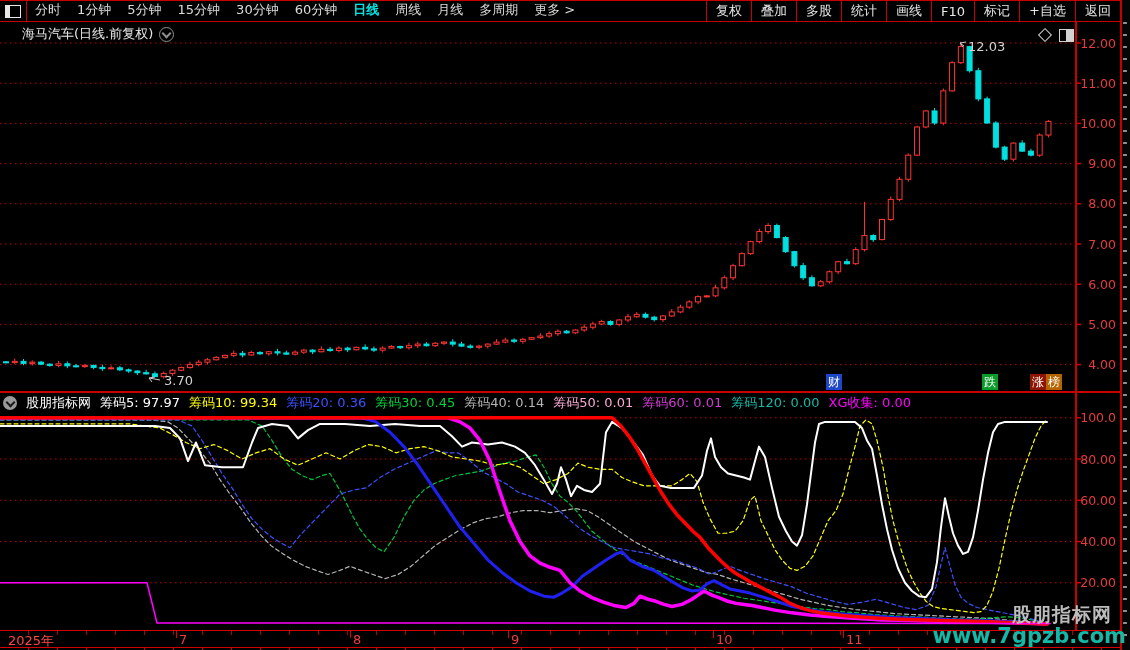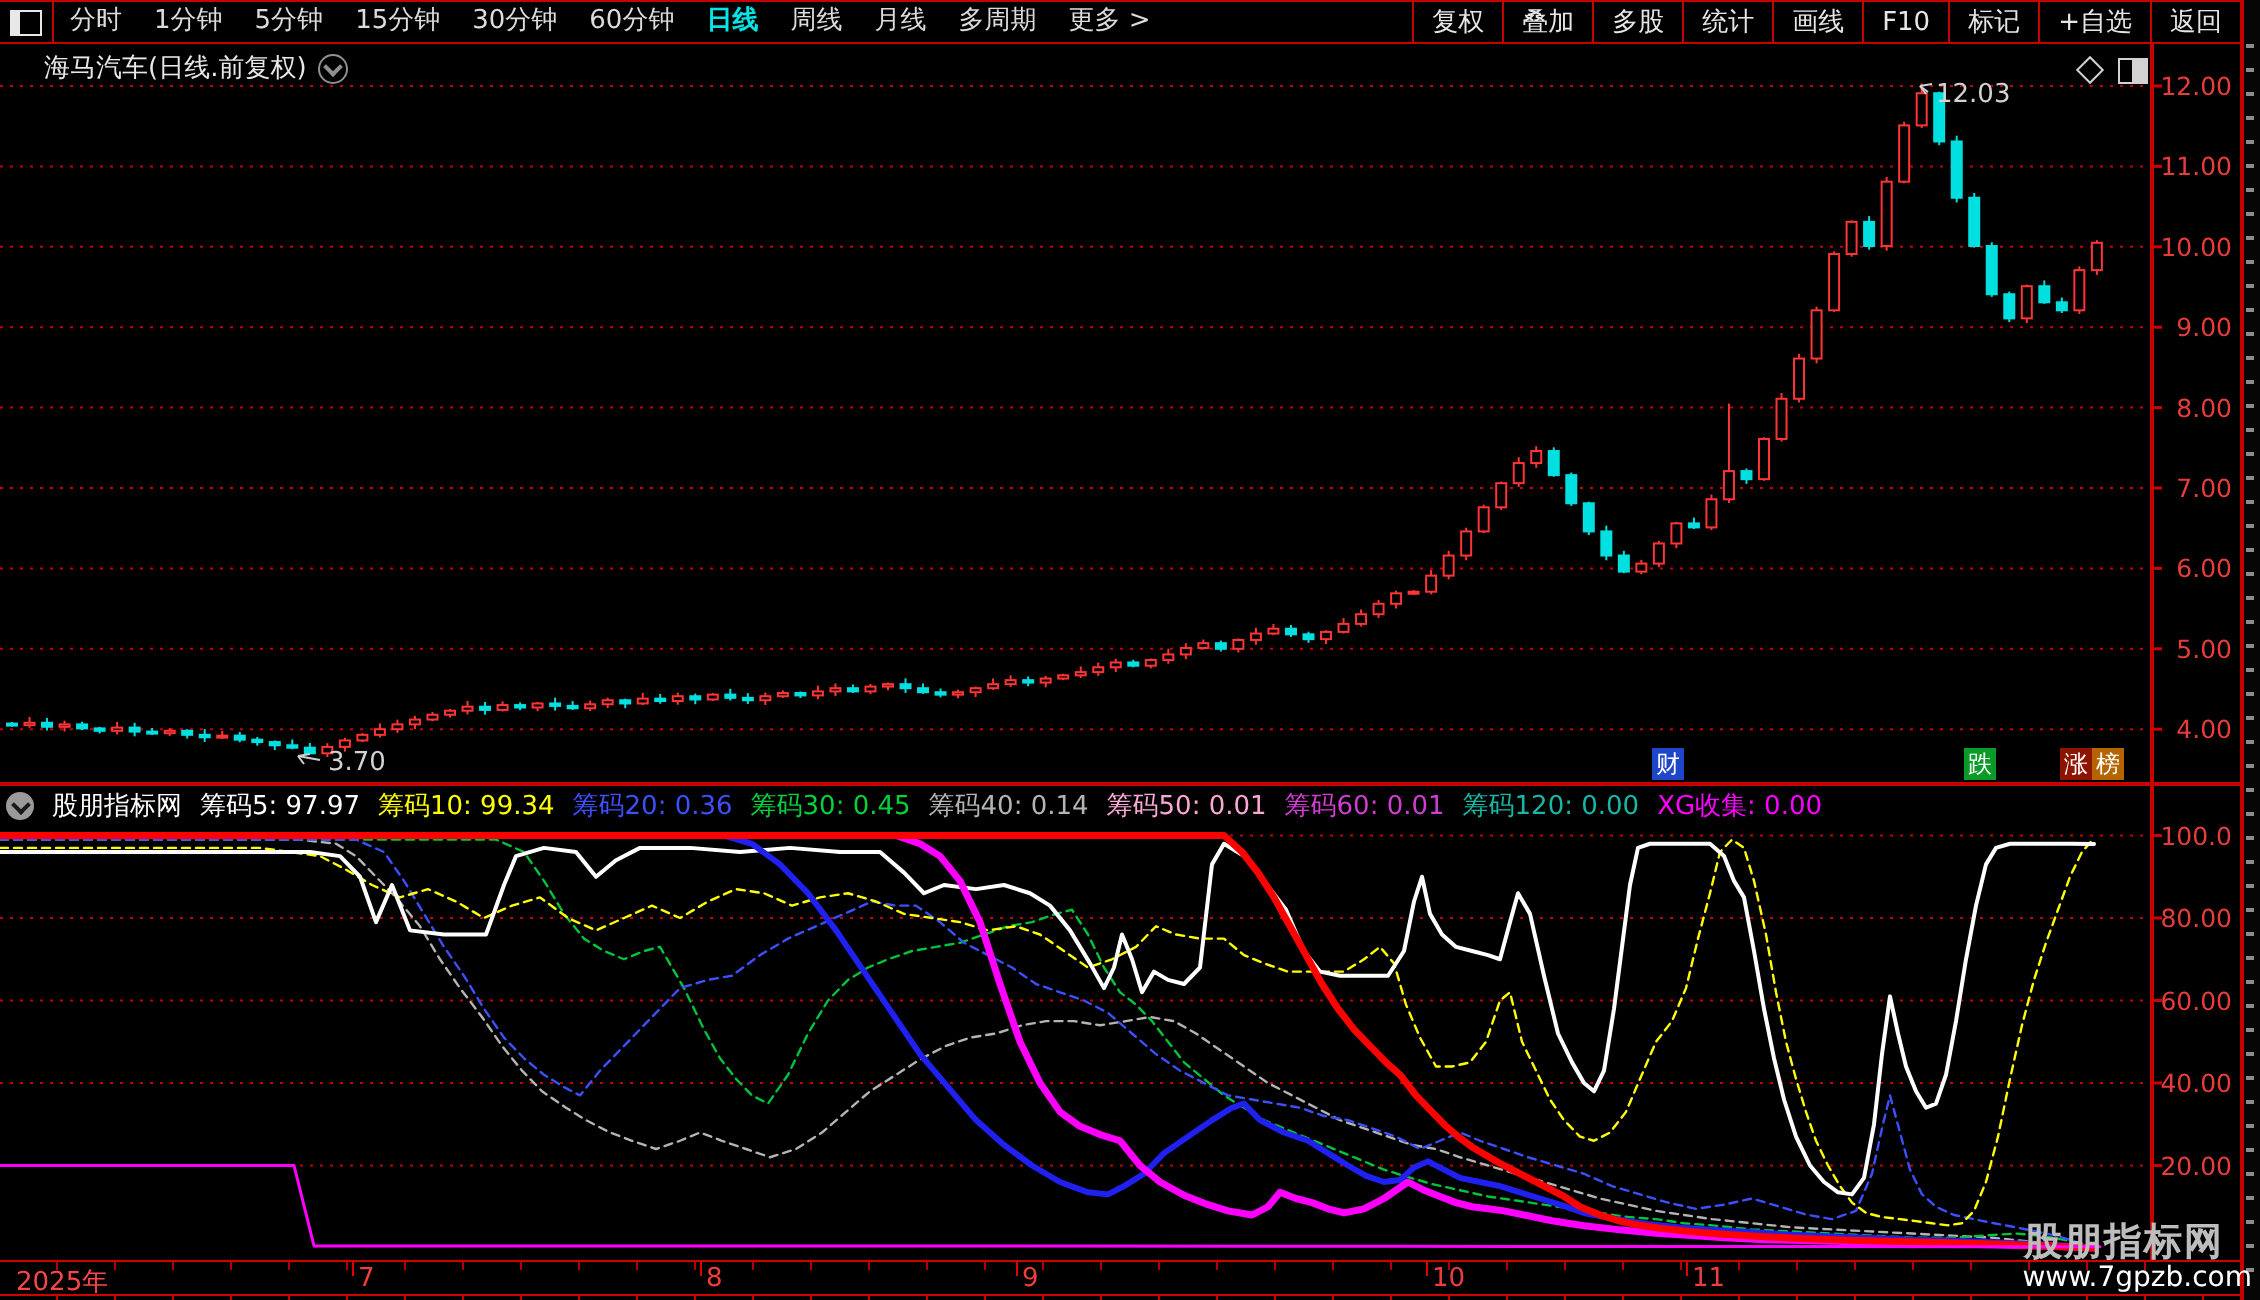--- a/index.html
+++ b/index.html
@@ -35,21 +35,21 @@
   .date-axis{position:absolute;left:0;top:630px;width:1120px;height:18px;box-sizing:border-box;border-top:1px solid #d20000;border-bottom:1px solid #d20000;background:#000;z-index:4;}
   .date-axis .minor-ticks{position:absolute;left:0;top:0;width:1074px;height:4px;background:repeating-linear-gradient(90deg,transparent 0 28px,#b40000 28px 29px);}
   .year-lbl{position:absolute;left:8px;top:1px;color:#ff4646;font-size:13px;}
   .month-lbl{position:absolute;top:1px;color:#f03c3c;font-size:13px;}
   .month-tick{position:absolute;top:0;width:1px;height:7px;background:#e00000;}
   .bottom-strip{position:absolute;left:0;top:648px;width:1120px;height:2px;background:#000 repeating-linear-gradient(90deg,transparent 0 28px,#c80000 28px 29px);z-index:4;}
   .right-strip{position:absolute;left:1120px;top:0;width:10px;height:650px;background:#060606;border-left:2px solid #c80000;box-sizing:border-box;z-index:7;}
   .right-strip .dots{position:absolute;left:1px;top:22px;width:4px;height:616px;background:repeating-linear-gradient(180deg,#8c8c8c 0 2px,transparent 2px 12px);}
   .watermark{position:absolute;right:4px;bottom:3px;text-align:right;line-height:1.05;z-index:9;}
   .wm1{color:#bdbdbd;font-size:19px;font-weight:bold;letter-spacing:1px;padding-right:14px;}
-  .wm2{color:#ffffff;font-size:14px;font-weight:normal;}
+  .wm2{color:#14b8a6;font-size:21px;font-weight:bold;}
 </style>
 </head>
 <body>
 
 <div class="screen">
 
   <div class="toolbar">
     <div class="tb-icon-cell">
       <div class="layout-glyph"></div>
     </div>

